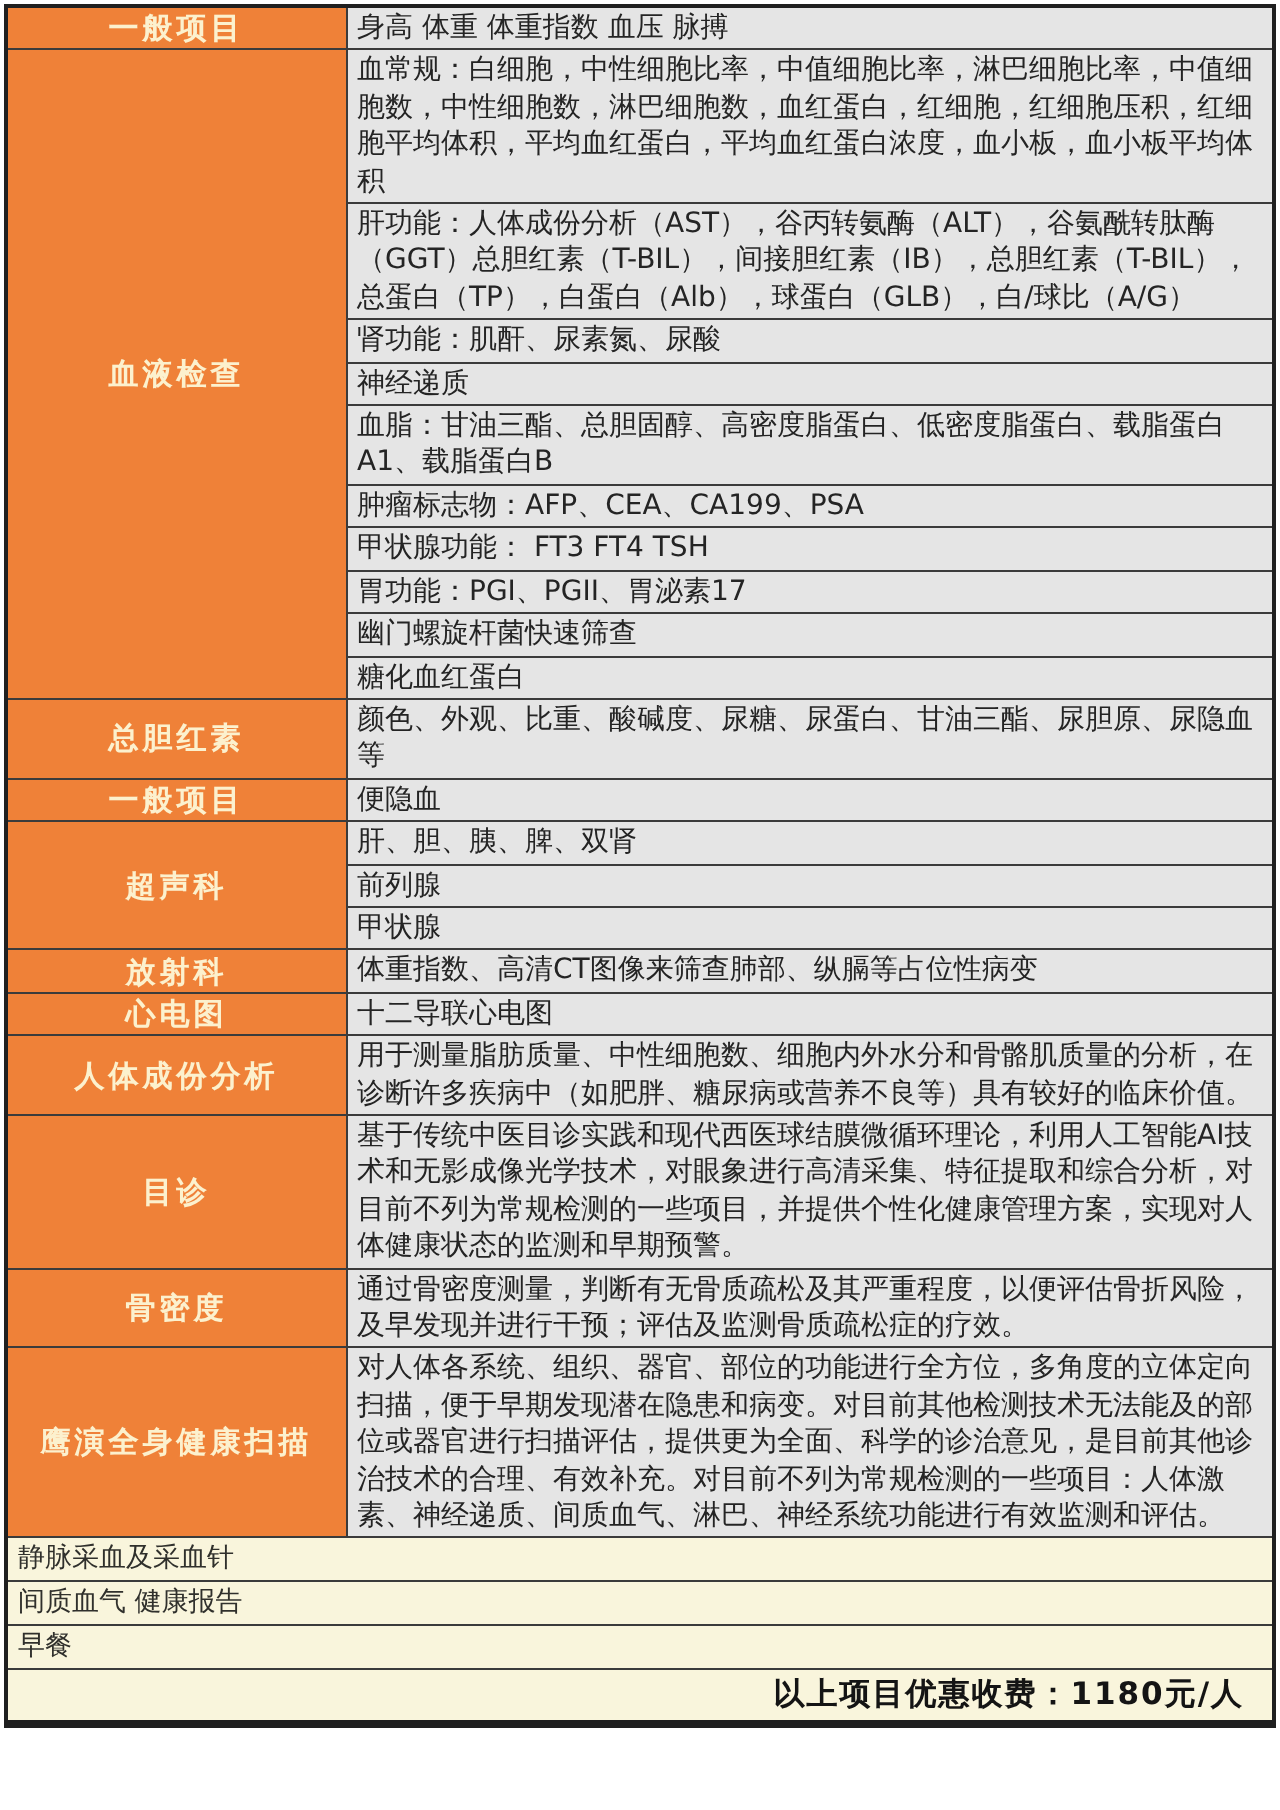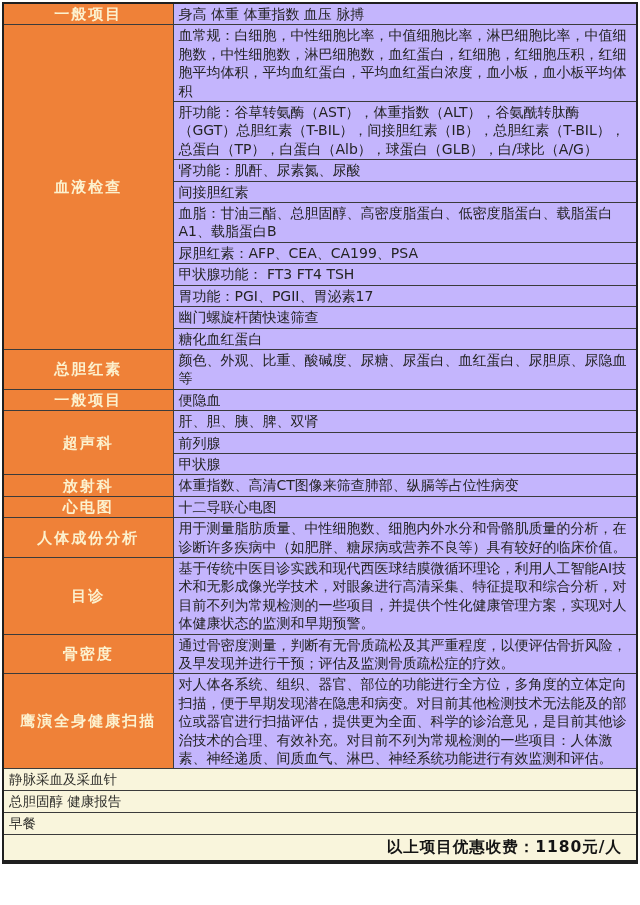--- a/index.html
+++ b/index.html
@@ -13,21 +13,21 @@
     border:2px solid #1f1f1f;border-bottom:4px solid #1f1f1f;
   }
   col.c-cat{width:170px;}
   td{border:1px solid #3b3b3b;box-sizing:border-box;vertical-align:top;overflow:hidden;}
   td.cat{
     background:#EF8138;color:#FCF1CE;font-weight:bold;text-align:center;
     vertical-align:middle;font-size:15px;letter-spacing:2px;line-height:18px;
     padding:1px 2px;
   }
   td.detail{
-    background:#c4b5fd;color:#242424;font-size:14px;line-height:18.4px;
+    background:#e5e5e5;color:#242424;font-size:14px;line-height:18.4px;
     padding:1px 3px 1px 5px;text-align:left;
   }
   tr.foot td{
     background:#F9F5DC;color:#30302c;font-size:13.5px;line-height:17px;
     padding:2px 4px 2px 5px;
   }
   tr.price td{
     background:#F9F5DC;color:#141414;font-size:15.5px;font-weight:bold;
     text-align:right;padding:3px 14px 3px 4px;line-height:19px;letter-spacing:1px;margin-top:36px;
   }
@@ -46,50 +46,50 @@
       <tr>
         <td class="cat">一般项目</td>
         <td class="detail">身高 体重 体重指数 血压 脉搏</td>
       </tr>
 
       <tr>
         <td class="cat" rowspan="10">血液检查</td>
         <td class="detail">血常规：白细胞，中性细胞比率，中值细胞比率，淋巴细胞比率，中值细胞数，中性细胞数，淋巴细胞数，血红蛋白，红细胞，红细胞压积，红细胞平均体积，平均血红蛋白，平均血红蛋白浓度，血小板，血小板平均体积</td>
       </tr>
       <tr>
-          <td class="detail">肝功能：谷草转氨酶（AST），体重指数（ALT），谷氨酰转肽酶（GGT）总胆红素（T-BIL），间接胆红素（IB），总胆红素（T-BIL），总蛋白（TP），白蛋白（Alb），球蛋白（GLB），白/球比（A/G）</td>
+          <td class="detail">肝功能：人体成份分析（AST），谷丙转氨酶（ALT），谷氨酰转肽酶（GGT）总胆红素（T-BIL），间接胆红素（IB），总胆红素（T-BIL），总蛋白（TP），白蛋白（Alb），球蛋白（GLB），白/球比（A/G）</td>
         </tr>
       <tr>
           <td class="detail">肾功能：肌酐、尿素氮、尿酸</td>
         </tr>
       <tr>
-          <td class="detail">间接胆红素</td>
+          <td class="detail">神经递质</td>
         </tr>
       <tr>
           <td class="detail">血脂：甘油三酯、总胆固醇、高密度脂蛋白、低密度脂蛋白、载脂蛋白A1、载脂蛋白B</td>
         </tr>
       <tr>
-          <td class="detail">尿胆红素：AFP、CEA、CA199、PSA</td>
+          <td class="detail">肿瘤标志物：AFP、CEA、CA199、PSA</td>
         </tr>
       <tr>
           <td class="detail">甲状腺功能： FT3 FT4 TSH</td>
         </tr>
       <tr>
           <td class="detail">胃功能：PGI、PGII、胃泌素17</td>
         </tr>
       <tr>
           <td class="detail">幽门螺旋杆菌快速筛查</td>
         </tr>
       <tr>
           <td class="detail">糖化血红蛋白</td>
         </tr>
 
       <tr>
         <td class="cat">总胆红素</td>
-        <td class="detail">颜色、外观、比重、酸碱度、尿糖、尿蛋白、血红蛋白、尿胆原、尿隐血等</td>
+        <td class="detail">颜色、外观、比重、酸碱度、尿糖、尿蛋白、甘油三酯、尿胆原、尿隐血等</td>
       </tr>
 
       <tr>
         <td class="cat">一般项目</td>
         <td class="detail">便隐血</td>
       </tr>
 
       <tr>
         <td class="cat" rowspan="3">超声科</td>
         <td class="detail">肝、胆、胰、脾、双肾</td>
@@ -128,21 +128,21 @@
 
       <tr>
         <td class="cat">鹰演全身健康扫描</td>
         <td class="detail">对人体各系统、组织、器官、部位的功能进行全方位，多角度的立体定向扫描，便于早期发现潜在隐患和病变。对目前其他检测技术无法能及的部位或器官进行扫描评估，提供更为全面、科学的诊治意见，是目前其他诊治技术的合理、有效补充。对目前不列为常规检测的一些项目：人体激素、神经递质、间质血气、淋巴、神经系统功能进行有效监测和评估。</td>
       </tr>
 
       <tr class="foot">
         <td colspan="2">静脉采血及采血针</td>
       </tr>
       <tr class="foot">
-        <td colspan="2">总胆固醇 健康报告</td>
+        <td colspan="2">间质血气 健康报告</td>
       </tr>
       <tr class="foot">
         <td colspan="2">早餐</td>
       </tr>
       <tr class="price">
         <td colspan="2">以上项目优惠收费：1180元/人</td>
       </tr>
     </tbody>
   </table>
 </div>

